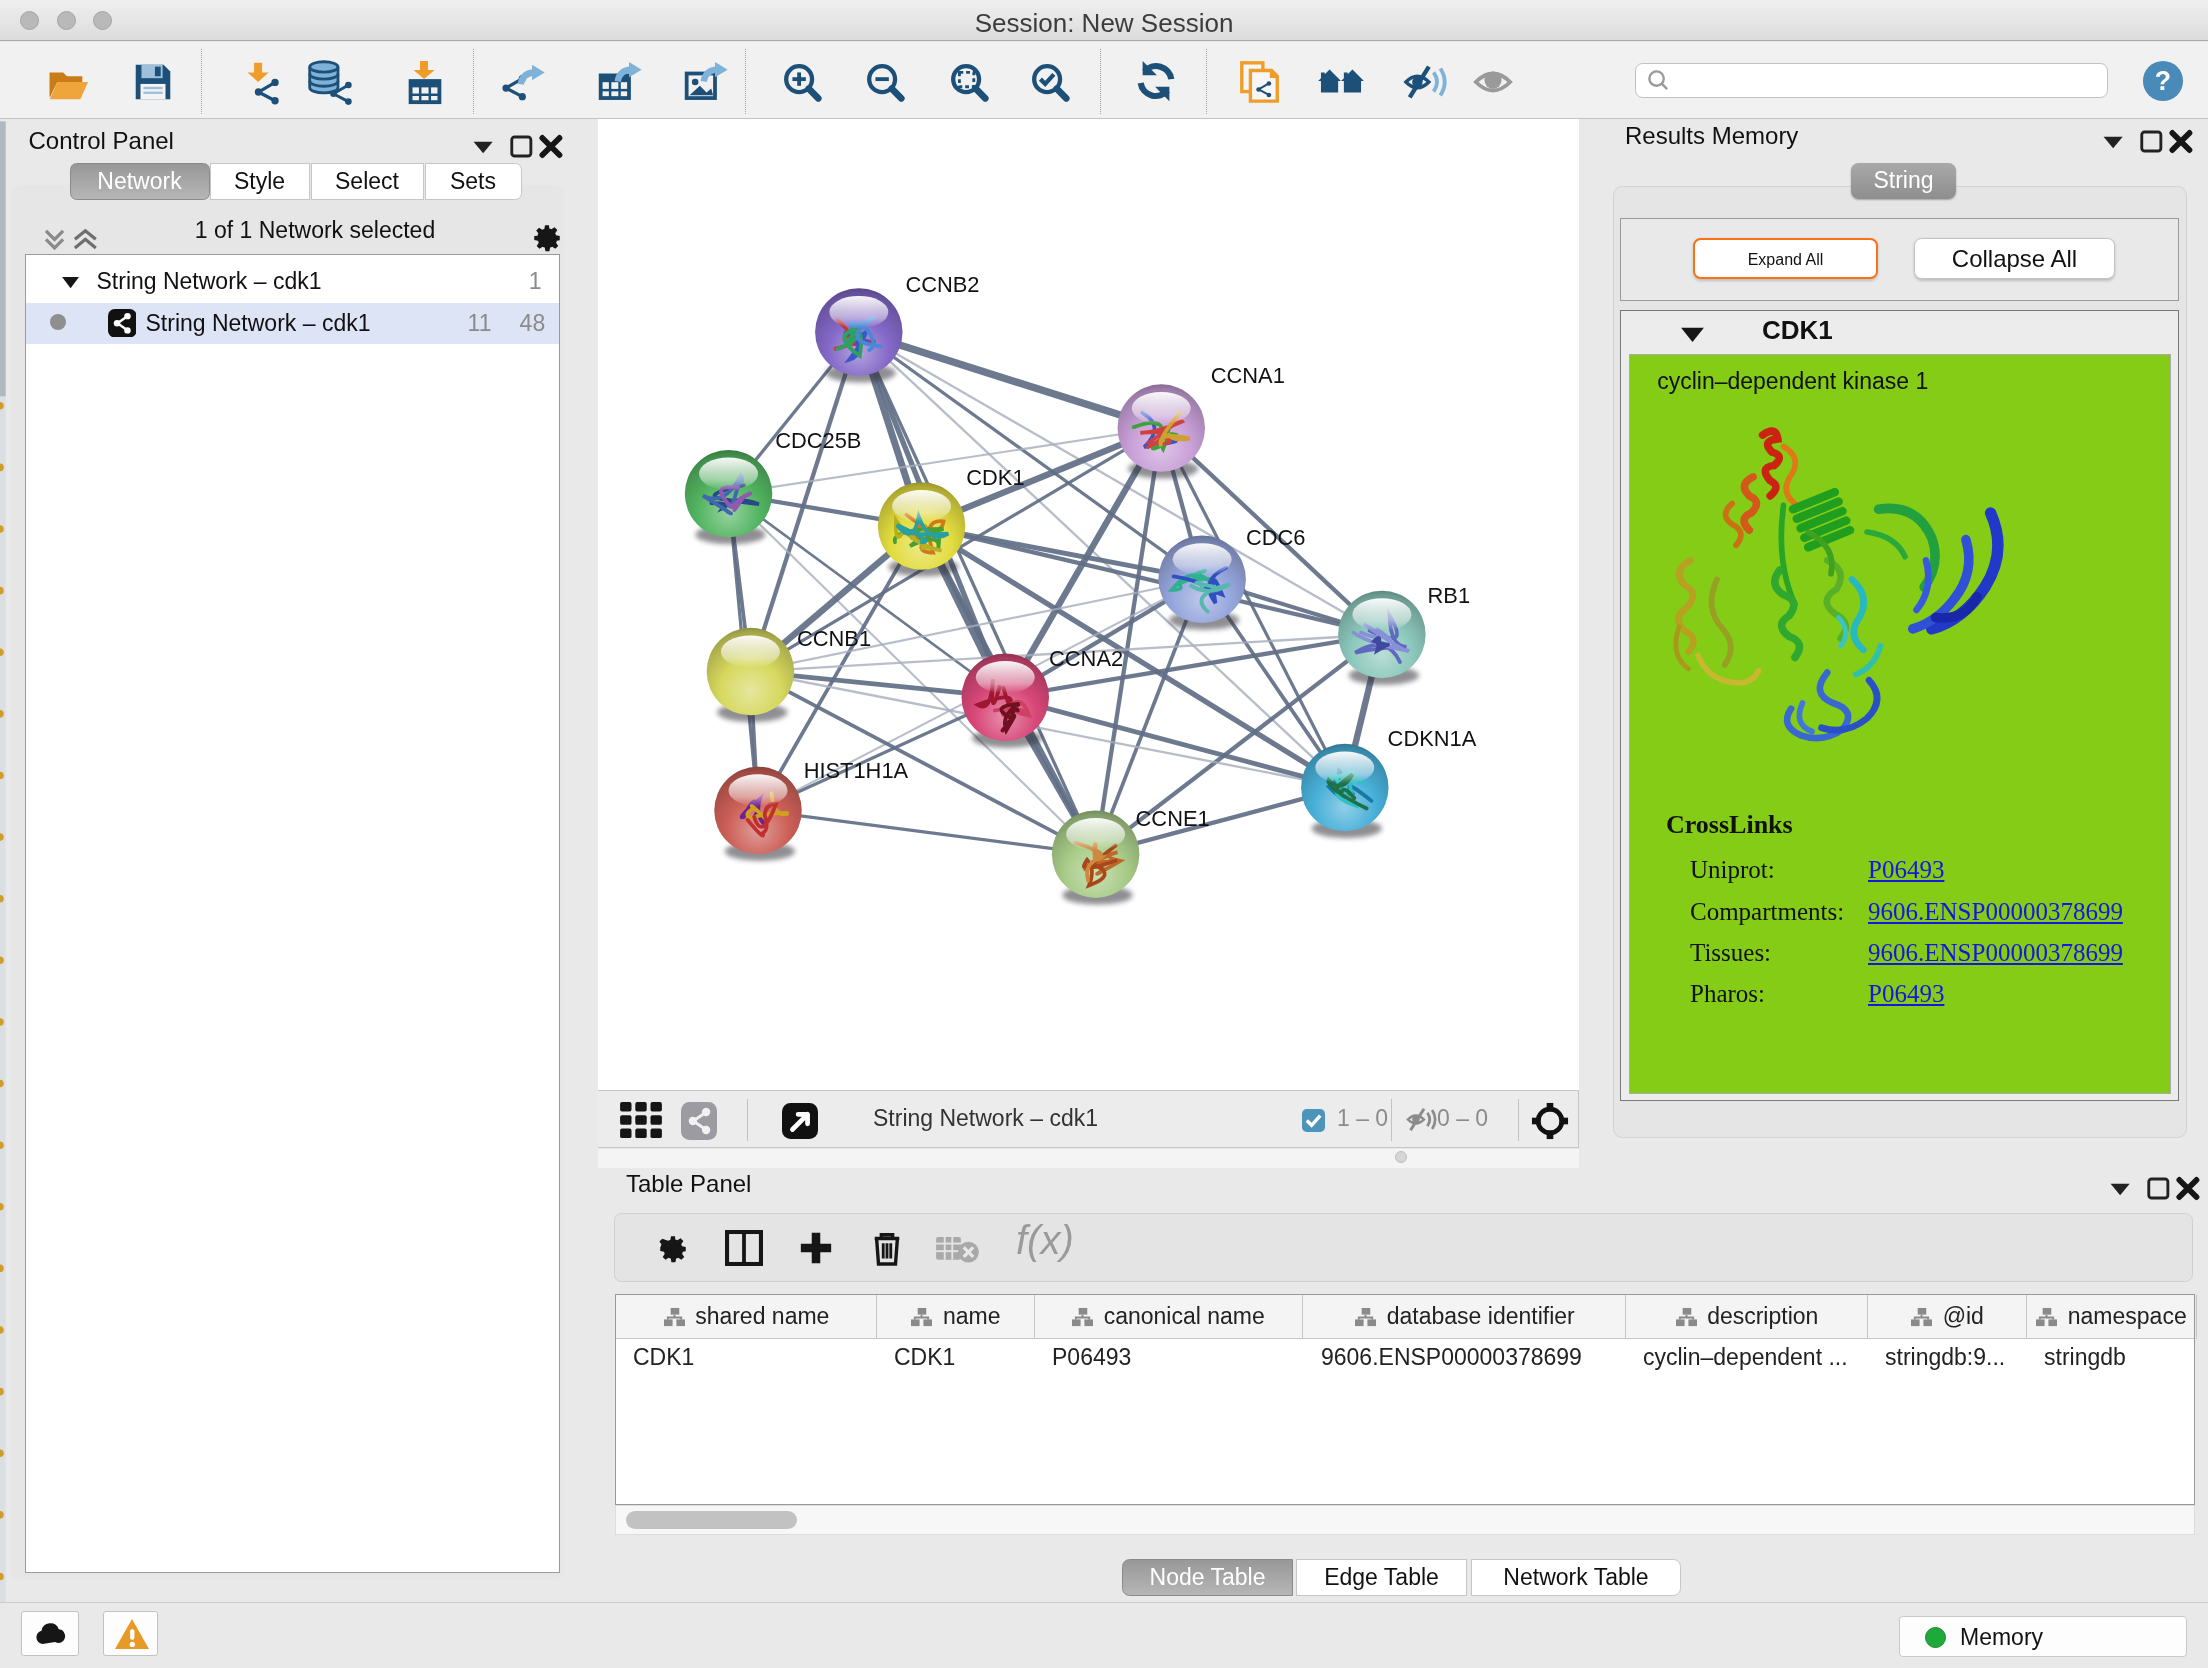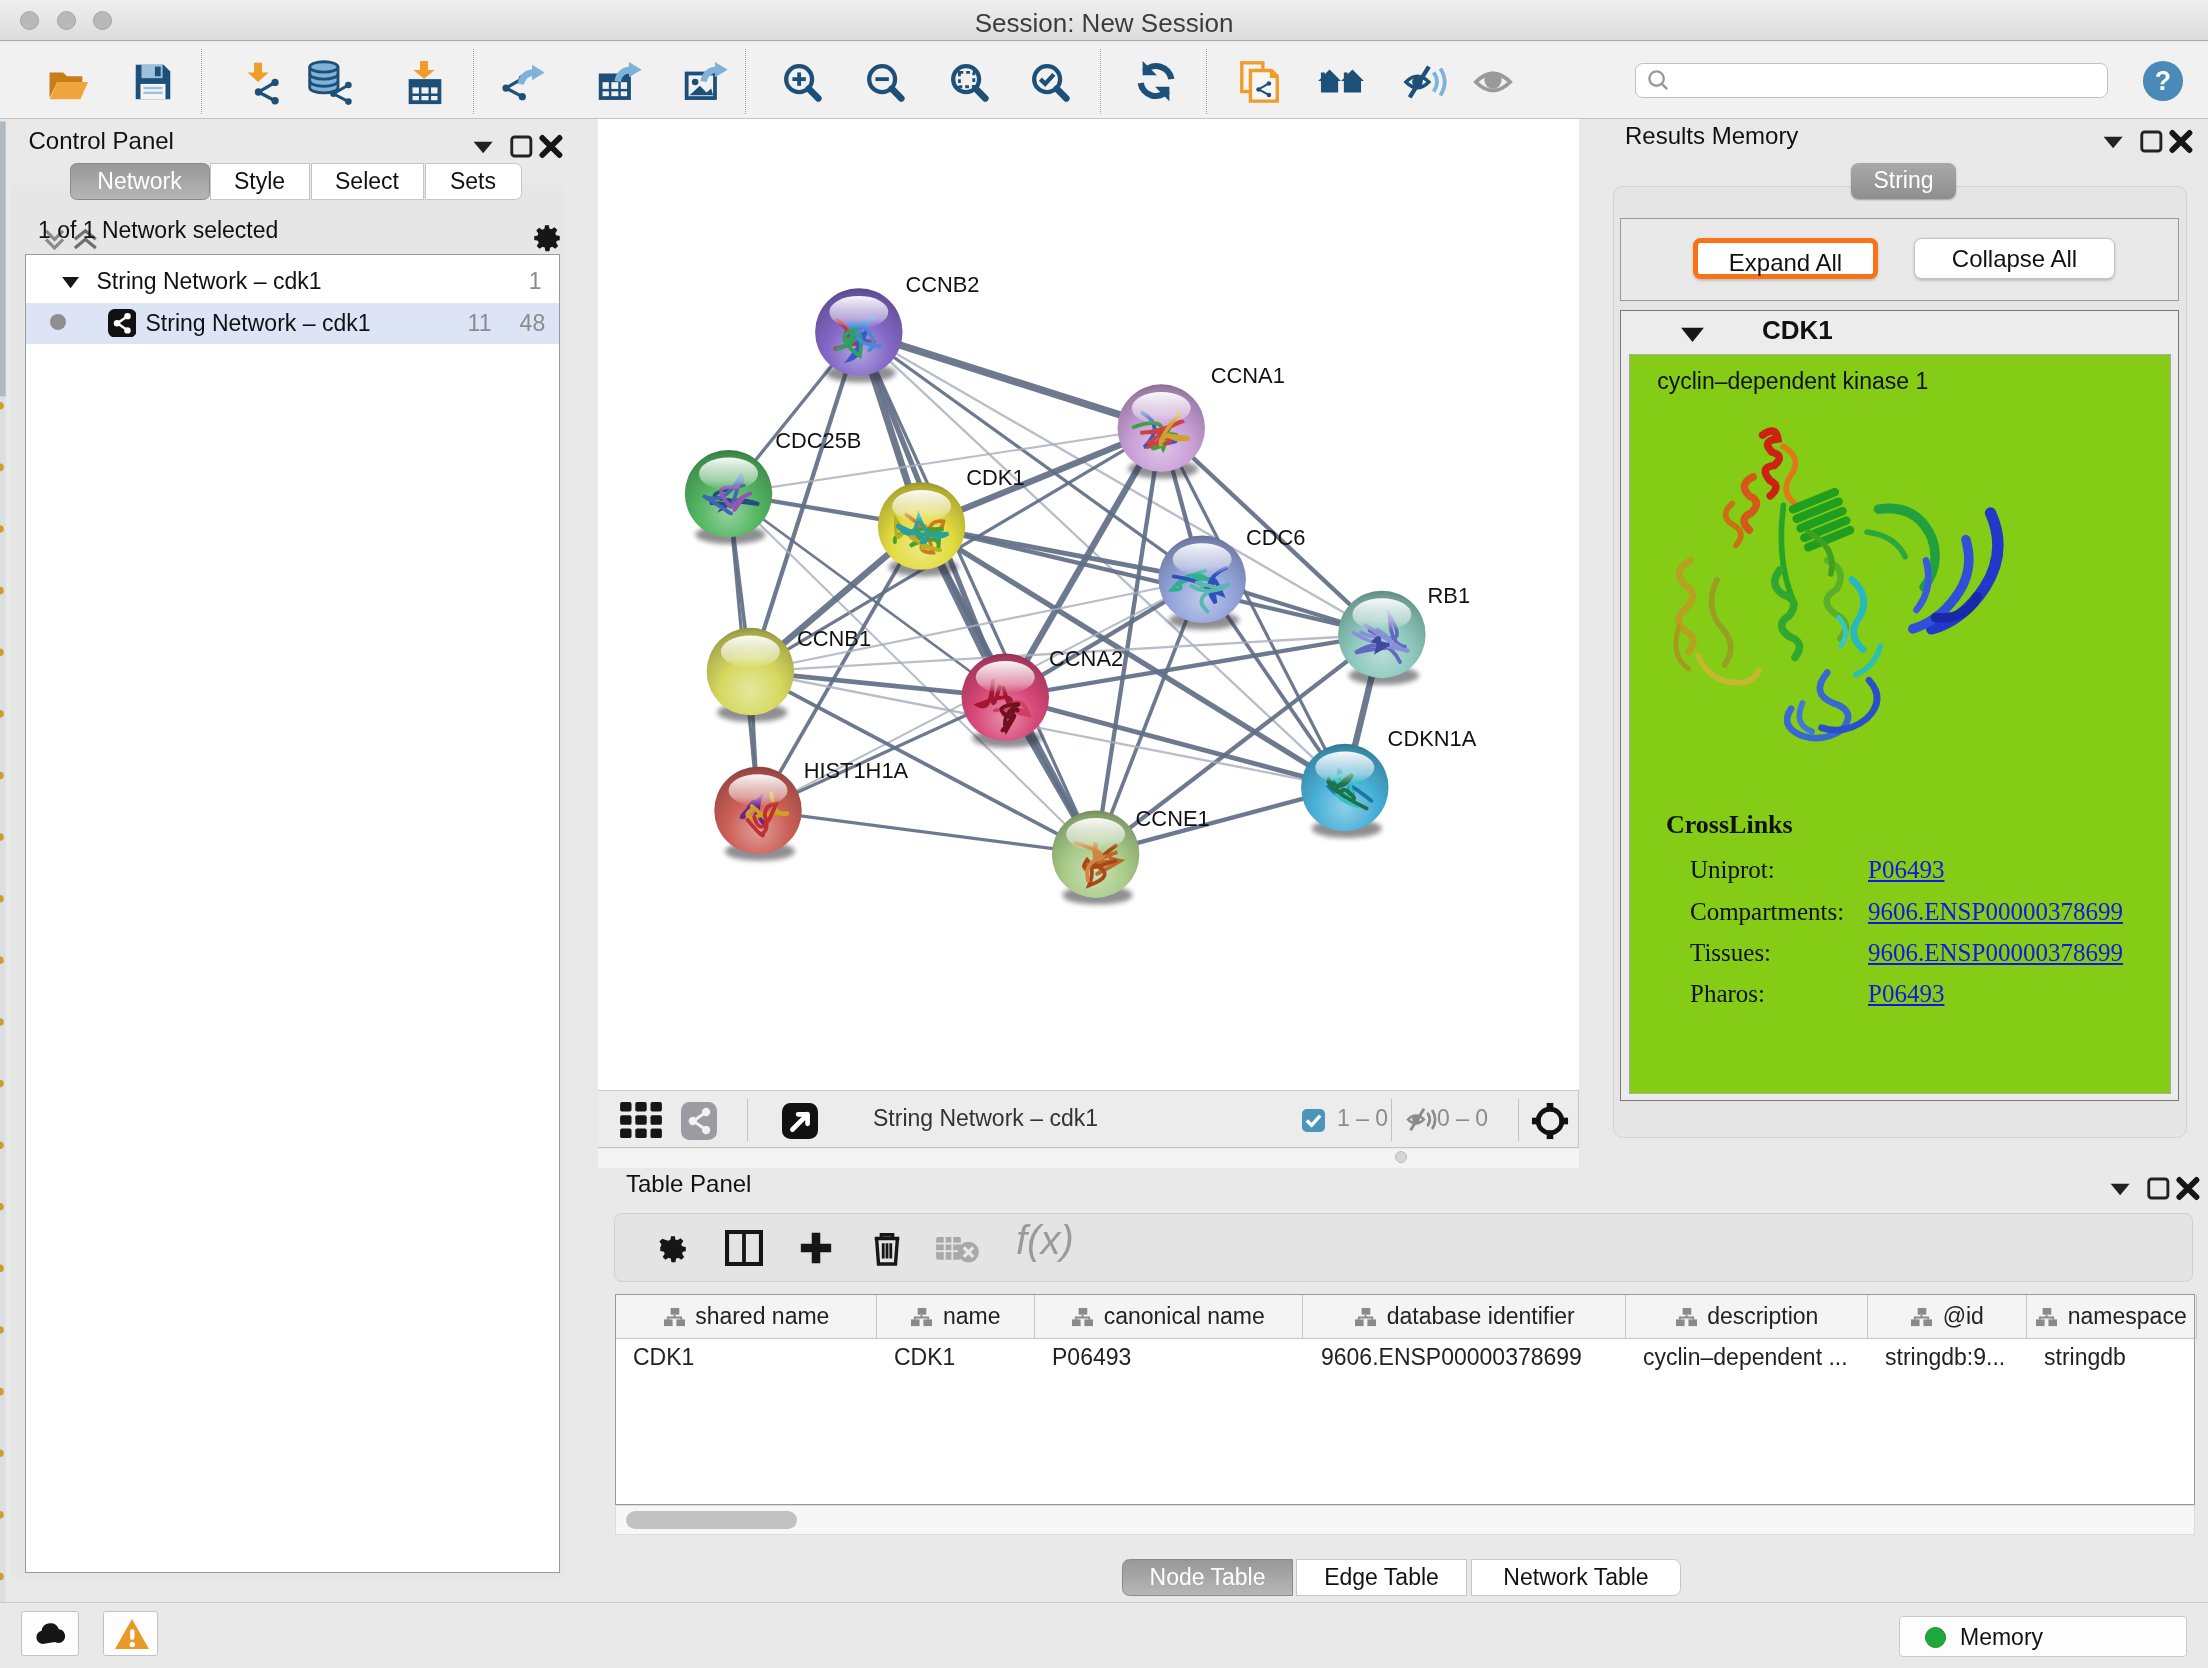--- a/index.html
+++ b/index.html
@@ -198,21 +198,21 @@
   <div class="tab" style="left:200px;top:39px;width:100px;">Style</div>
   <div class="tab" style="left:301px;top:39px;width:113px;">Select</div>
   <div class="tab" style="left:415px;top:39px;width:97px;border-radius:0 6.7px 6.7px 0;">Sets</div>
 
   <svg style="position:absolute;left:34px;top:103px" width="42" height="28.5" viewBox="0 0 44 30">
     <path d="M2 4 l9 9 l9 -9 M2 13 l9 9 l9 -9" stroke="#8a8a8a" stroke-width="3.4" fill="none"></path>
   </svg>
   <svg style="position:absolute;left:63px;top:103px" width="38" height="28.5" viewBox="0 0 40 30">
     <path d="M2 22 l11 -9 l11 9 M2 13 l11 -9 l11 9" stroke="#6e6e6e" stroke-width="3.4" fill="none"></path>
   </svg>
-  <div class="abs" style="left:28.5px;top:93px;width:554px;height:38px;text-align:left;font-size:23px;color:#111">1 of 1 Network selected</div>
+  <div class="abs" style="left:28.5px;top:93px;width:554px;height:38px;text-align:center;font-size:23px;color:#111">1 of 1 Network selected</div>
   <svg style="position:absolute;left:520px;top:97px" width="34" height="34" viewBox="0 0 24 24">
     <path fill="#161616" d="M12 8.5A3.5 3.5 0 1 0 12 15.5 3.5 3.5 0 0 0 12 8.5zm9 4.9v-2.8l-2.6-.5a6.7 6.7 0 0 0-.6-1.5l1.5-2.2-2-2-2.2 1.5c-.5-.25-1-.45-1.5-.6L13.4 3h-2.8l-.5 2.6c-.52.15-1 .35-1.5.6L6.4 4.7l-2 2 1.5 2.2c-.25.47-.45.98-.6 1.5L3 10.6v2.8l2.6.5c.15.52.35 1.03.6 1.5l-1.5 2.2 2 2 2.2-1.5c.47.25.98.45 1.5.6l.5 2.6h2.8l.5-2.6c.52-.15 1.03-.35 1.5-.6l2.2 1.5 2-2-1.5-2.2c.25-.47.45-.98.6-1.5l2.6-.5z"></path>
   </svg>
 
   <div class="abs" style="left:15px;top:130px;width:535px;height:1319px;background:#fff;border:1.9px solid #9a9a9a;">
     <div class="abs" style="left:0;top:7.6px;width:100%;height:40px;">
       <svg style="position:absolute;left:36px;top:12.4px" width="19" height="15" viewBox="0 0 20 16">
           <path d="M0 2 L18 2 L9 14 Z" fill="#161616"></path>
         </svg>
       <span style="position:absolute;left:71px;top:5.7px;font-size:23px;color:#111">String Network – cdk1</span>
@@ -557,21 +557,21 @@
 <div class="abs" style="left:1581px;top:119px;width:628px;height:1049px">
   <div class="pane-title" style="position:absolute;left:44px;top:2.9px;font-size:24px">Results Memory</div>
   <svg style="position:absolute;left:514px;top:9.5px" width="105" height="25" viewBox="0 0 110 26">
     <path d="M9 8 L29 8 L19 20 Z" fill="#222"></path>
     <rect x="49" y="3" width="20" height="20" fill="none" stroke="#222" stroke-width="3" rx="3"></rect>
     <path d="M81 4 L99 22 M99 4 L81 22" stroke="#161616" stroke-width="6" stroke-linecap="round"></path>
   </svg>
   <div class="abs" style="left:32px;top:67px;width:574px;height:952px;background:#e5e5e5;border-radius:9.5px;border:1px solid #d2d2d2"></div>
   <div class="abs" style="left:270px;top:44px;width:105px;height:36px;background:linear-gradient(#a9a9a9,#8e8e8e);border-radius:7.6px;color:#fff;font-size:23px;text-align:center;line-height:34px;box-shadow:0 1px 1.9px rgba(0,0,0,0.3)">String</div>
   <div class="abs" style="left:39px;top:99px;width:559px;height:83px;border:1.9px solid #9a9a9a;background:#e9e9e9"></div>
-  <div class="abs" style="left:112px;top:119px;width:185px;height:41px;background:#fff;border:5px solid #f97316;border-radius:7.6px;font-size:24px;text-align:center;line-height:39px;color:#111;box-shadow:0 1.9px 2.9px rgba(0,0,0,0.18)">Expand All</div>
+  <div class="abs" style="left:112px;top:119px;width:185px;height:41px;background:#fff;border:2px solid #f97316;border-radius:7.6px;font-size:16px;text-align:center;line-height:39px;color:#111;box-shadow:0 1.9px 2.9px rgba(0,0,0,0.18)">Expand All</div>
   <div class="abs" style="left:333px;top:119px;width:201px;height:41px;background:#fff;border:1px solid #c2c2c2;border-radius:7.6px;font-size:24px;text-align:center;line-height:39px;color:#111;box-shadow:0 1.9px 2.9px rgba(0,0,0,0.18)">Collapse All</div>
   <div class="abs" style="left:39px;top:191px;width:559px;height:791px;border:1.9px solid #787878;background:#ececec">
     <svg style="position:absolute;left:59px;top:14.3px" width="25" height="19" viewBox="0 0 26 20">
         <path d="M1 3 L25 3 L13 18 Z" fill="#161616"></path>
       </svg>
     <span style="position:absolute;left:141px;top:3.8px;font-size:26px;font-weight:bold;color:#111">CDK1</span>
     <div class="abs" style="left:7.6px;top:43px;width:542px;height:740px;border:1px solid #aaa;background:#84cc16">
       <span style="position:absolute;left:27.6px;top:13.3px;font-size:23px;color:#111">cyclin–dependent kinase 1</span>
     </div>
   </div>

